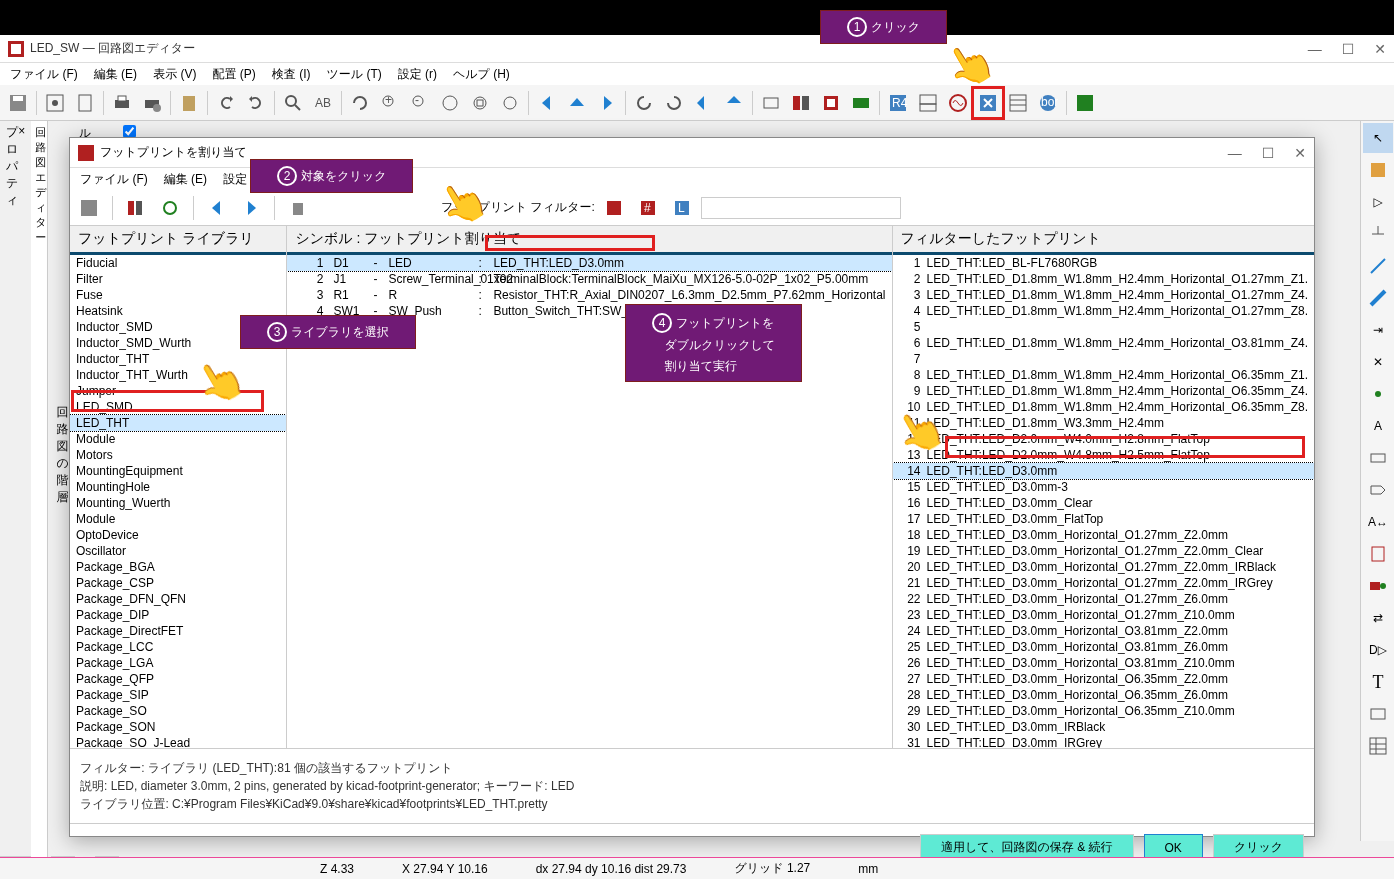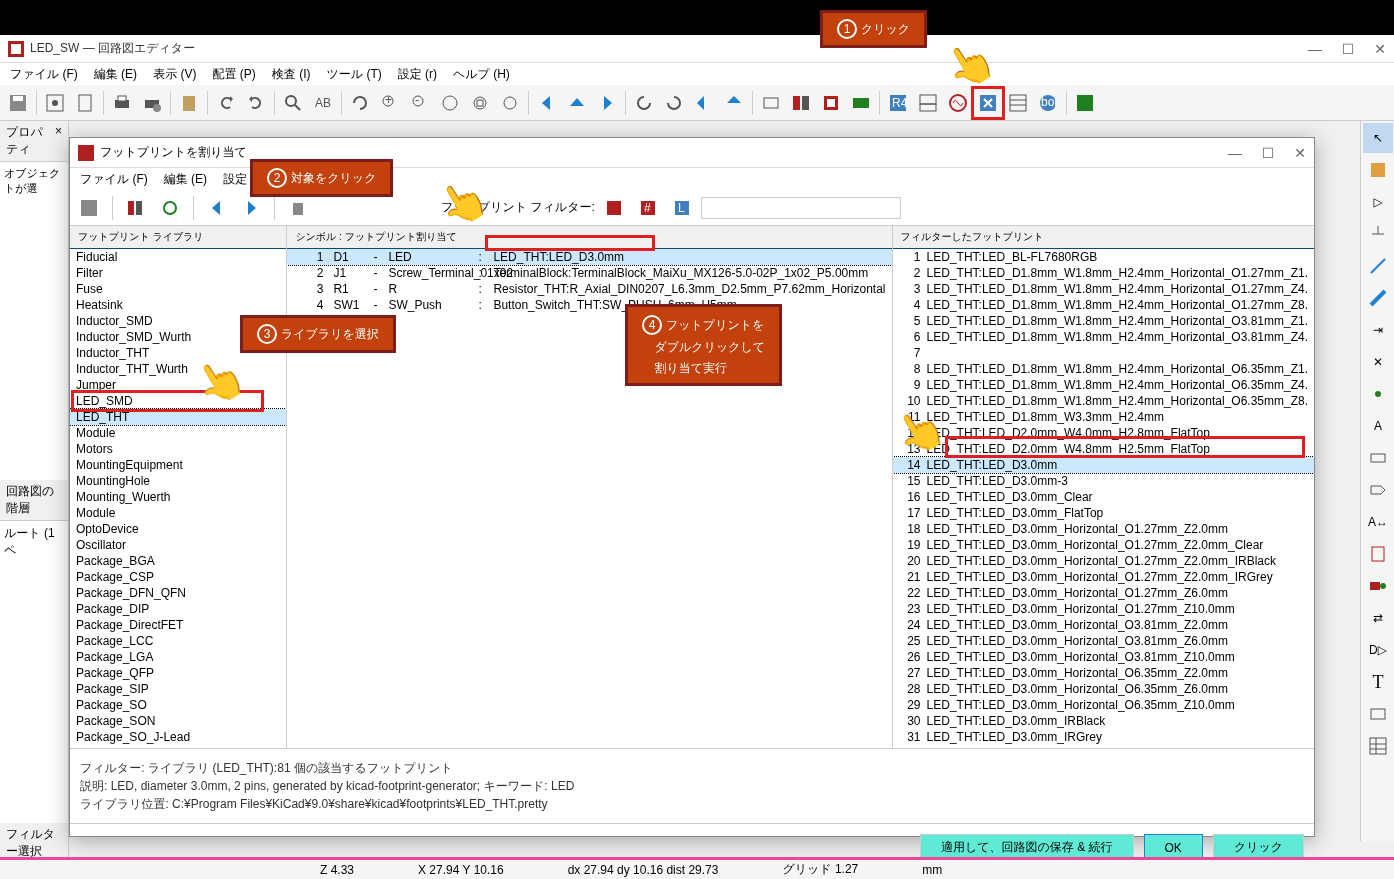--- a/index.html
+++ b/index.html
@@ -9,60 +9,60 @@
 .titlebar .icon{width:16px;height:16px;margin-right:6px}
 .titlebar .title{flex:1;color:#333}
 .win-controls{display:flex;gap:20px;margin-left:auto}
 .win-controls span{cursor:pointer;font-size:14px;color:#666}
 .menubar{background:#fff;height:22px;display:flex;align-items:center;padding:0 4px;gap:4px}
 .menubar span{padding:2px 6px;cursor:pointer}
 .toolbar{background:#f5f5f5;height:36px;display:flex;align-items:center;padding:0 4px;gap:2px;border-bottom:1px solid #ccc}
 .toolbar .btn{width:28px;height:28px;display:flex;align-items:center;justify-content:center;cursor:pointer;border:1px solid transparent}
 .toolbar .sep{width:1px;height:24px;background:#ccc;margin:0 2px}
 .main{display:flex;height:calc(100% - 35px - 28px - 22px - 36px - 22px)}
-.left-panel{width:69px;background:#fff;border-right:1px solid #ccc;display:flex;flex-direction:column}
+.left-panel{width:48px;background:#fff;border-right:1px solid #ccc;display:flex;flex-direction:row}
 .panel-header{background:#f0f0f0;padding:3px 6px;border-bottom:1px solid #ccc;font-size:11px;display:flex;justify-content:space-between}
 .panel-header .x{cursor:pointer}
 .left-panel .content{padding:4px;font-size:11px}
 .hier{margin-top:280px}
 .filter-sel{margin-top:260px}
 .right-toolbar{position:absolute;right:0;top:121px;width:34px;background:#f5f5f5;border-left:1px solid #ccc;display:flex;flex-direction:column;gap:2px;padding:2px;height:720px}
 .right-toolbar .btn{width:30px;height:30px;display:flex;align-items:center;justify-content:center;cursor:pointer}
 .dialog{position:absolute;left:69px;top:137px;width:1246px;height:700px;background:#fff;border:1px solid #888;box-shadow:0 4px 20px rgba(0,0,0,0.3)}
 .dialog .dlg-title{height:30px;display:flex;align-items:center;padding:0 8px;border-bottom:1px solid #ddd}
 .dialog .dlg-title .icon{width:16px;height:16px;margin-right:6px}
 .dialog .dlg-title .t{flex:1}
 .dialog .dlg-menu{height:22px;display:flex;align-items:center;padding:0 4px;gap:4px}
 .dialog .dlg-menu span{padding:2px 6px}
 .dialog .dlg-toolbar{height:36px;display:flex;align-items:center;padding:0 4px;gap:4px;border-bottom:1px solid #ccc}
 .dialog .dlg-toolbar .btn{width:30px;height:30px;display:flex;align-items:center;justify-content:center;cursor:pointer}
 .dialog .dlg-toolbar .sep{width:1px;height:24px;background:#ccc;margin:0 4px}
 .dialog .dlg-toolbar input{height:22px;width:200px;border:1px solid #ccc;padding:0 4px}
 .dialog .panes{display:flex;height:522px}
 .pane{border-right:1px solid #ccc;display:flex;flex-direction:column}
-.pane .ph{background:#f0f0f0;padding:4px 8px;border-bottom:1px solid #0c4a6e;font-size:10px}
+.pane .ph{background:#f0f0f0;padding:4px 8px;border-bottom:3px solid #0c4a6e;font-size:14px}
 .pane .list{flex:1;overflow-y:auto;font-family:"Consolas","Courier New",monospace;font-size:13px}
 .pane .list .row{padding:1px 6px;white-space:nowrap;cursor:pointer}
 .pane .list .row.sel{background:#cce8ff;outline:1px dotted #000}
 .pane1{width:255px}
 .pane2{width:617px}
 .pane3{flex:1;border-right:none}
 .pane2 .row{display:flex}
 .pane2 .num{width:30px;text-align:right;margin-right:10px}
 .pane2 .ref{width:40px}
 .pane2 .dash{width:15px}
 .pane2 .val{width:90px}
 .pane2 .colon{width:15px}
 .pane3 .row{display:flex}
 .pane3 .num{width:22px;text-align:right;margin-right:6px}
 .dlg-status{padding:10px 10px;font-size:11px;color:#333;border-top:1px solid #ccc;line-height:1.5}
 .dlg-buttons{display:flex;justify-content:flex-end;gap:10px;padding:10px;border-top:1px solid #ccc}
 .dlg-buttons button{padding:4px 20px;border:1px solid #ccc;background:#5eead4;cursor:pointer}
-.statusbar{position:absolute;bottom:0;left:0;right:0;height:22px;background:#f5f5f5;border-top:3px solid #ec4899;display:flex;align-items:center;padding:0 10px;gap:64px;font-size:11px}
-.callout{position:absolute;background:#c2410c;color:#fff;padding:6px 14px;font-size:15px;border:3px solid #7f1d1d;z-index:100}
+.statusbar{position:absolute;bottom:0;left:0;right:0;height:22px;background:#f5f5f5;border-top:1px solid #ec4899;display:flex;align-items:center;padding:0 10px;gap:48px;font-size:11px}
+.callout{position:absolute;background:#701a75;color:#fff;padding:6px 26px;font-size:15px;border:1px solid #7f1d1d;z-index:100}
 .callout .num{display:inline-block;border:2px solid #fff;border-radius:50%;width:20px;height:20px;text-align:center;line-height:16px;margin-right:4px}
 .hand{position:absolute;z-index:101;font-size:40px;transform:rotate(-30deg)}
 .redbox{position:absolute;border:3px solid #e02020;z-index:99}
 svg{pointer-events:none}
 </style>
 </head>
 <body>
 
 <div class="black-bar"></div>
 
@@ -293,21 +293,21 @@
       </svg>
     </div>
 </div>
 
 <div class="main">
   <div class="left-panel">
     <div class="panel-header">
         <span>プロパティ</span>
         <span class="x">×</span>
       </div>
-    <div class="content">オブジェクトが選</div>
+    <div class="content">回路図エディター</div>
     <div class="hier panel-header">
         <span>回路図の階層</span>
       </div>
     <div class="content">
         <div class="item"><span class="dot"></span><span>ルート (1 ペ</span></div>
       </div>
     <div class="filter-sel panel-header">
         <span>フィルター選択</span>
       </div>
     <div class="content" id="filters"><label><input type="checkbox" checked="" style="">すべてのアイ</label></div>
@@ -549,21 +549,20 @@
           <div class="row">
             <span class="num">3</span>
             <span>LED_THT:LED_D1.8mm_W1.8mm_H2.4mm_Horizontal_O1.27mm_Z4.</span>
           </div>
           <div class="row">
             <span class="num">4</span>
             <span>LED_THT:LED_D1.8mm_W1.8mm_H2.4mm_Horizontal_O1.27mm_Z8.</span>
           </div>
           <div class="row">
             <span class="num">5</span>
-            <span>LED_THT:LED_D1.8mm_W1.8mm_H2.4mm_Horizontal_O3.81mm_Z1.</span>
           </div>
           <div class="row">
             <span class="num">6</span>
             <span>LED_THT:LED_D1.8mm_W1.8mm_H2.4mm_Horizontal_O3.81mm_Z4.</span>
           </div>
           <div class="row">
             <span class="num">7</span>
           </div>
           <div class="row">
             <span class="num">8</span>

